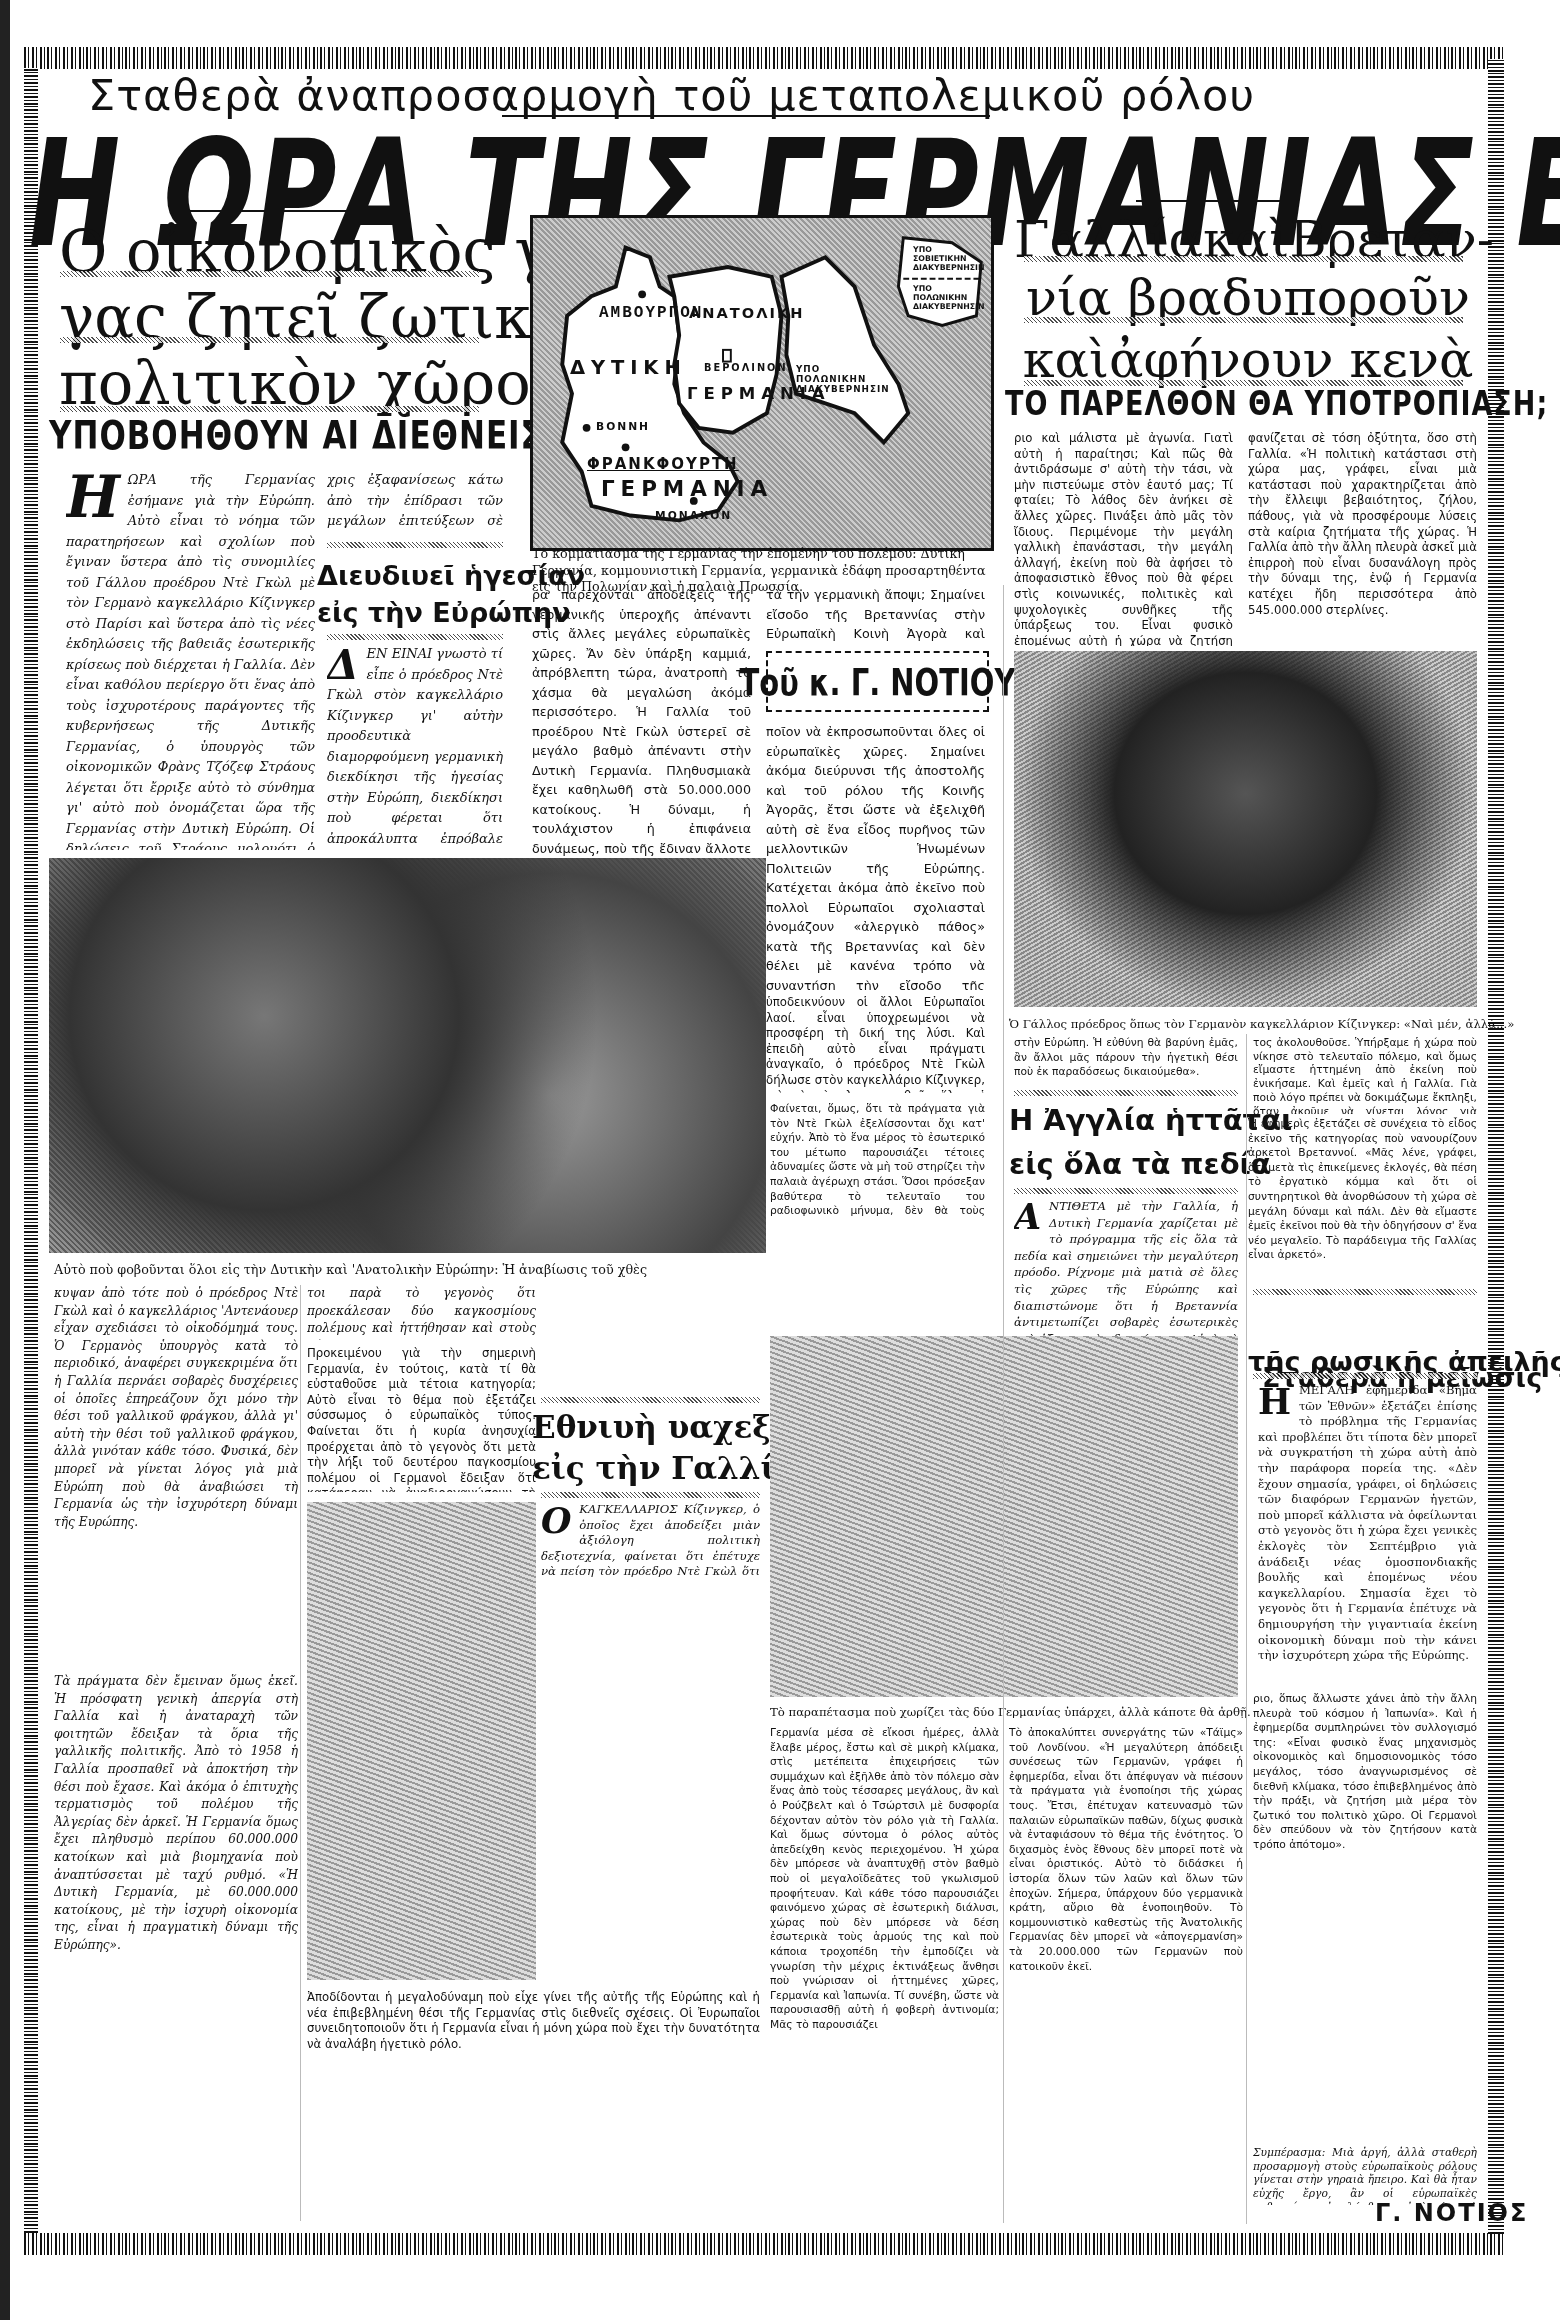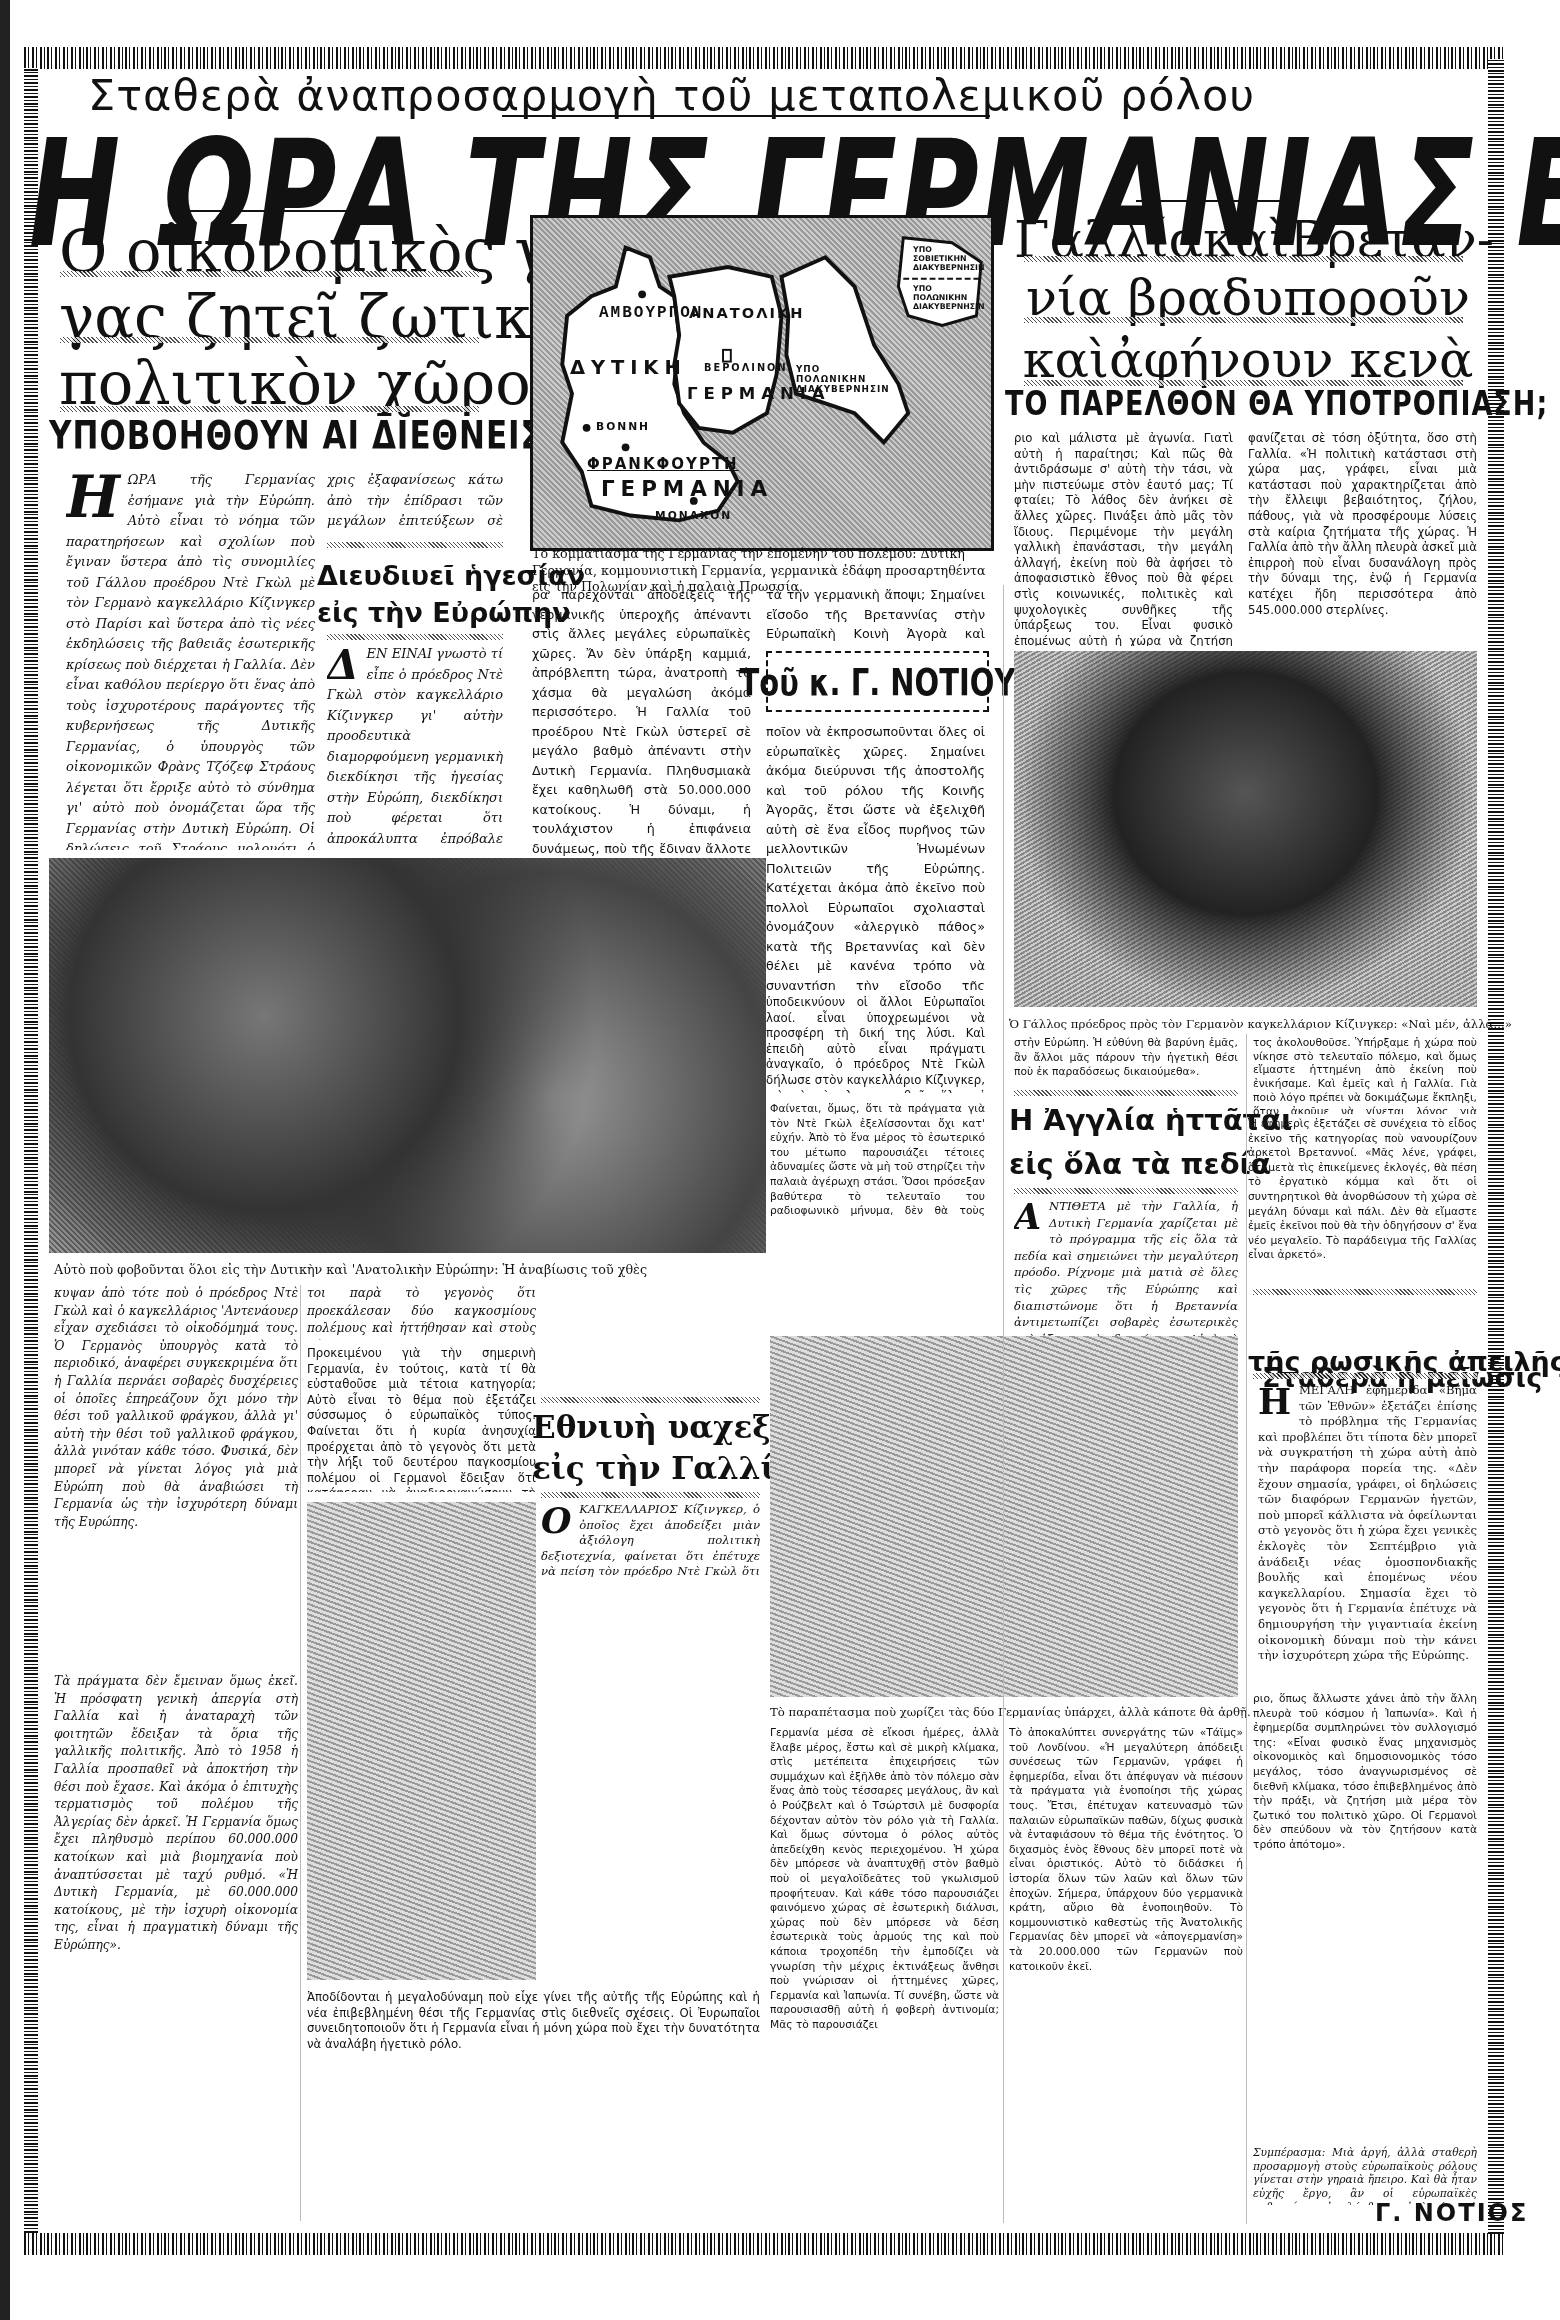--- a/index.html
+++ b/index.html
@@ -114,21 +114,21 @@
 <div class="abs big-head" style="left:1014px;top:263px;width:468px;font-size:51px;">νία βραδυποροῦν</div>
 <div class="abs wavy" style="left:1024px;top:317px;width:439px;"></div>
 <div class="abs big-head" style="left:1014px;top:325px;width:468px;font-size:51px;">καὶἀφήνουν κενὰ</div>
 <div class="abs wavy" style="left:1024px;top:380px;width:439px;"></div>
 <div class="abs sub-head" style="left:1005px;top:388px;width:478px;font-size:27px;">ΤΟ ΠΑΡΕΛΘΟΝ ΘΑ ΥΠΟΤΡΟΠΙΑΣΗ;</div>
 
 <div class="abs body-rg" style="left:1014px;top:431px;width:219px;height:215px;font-size:11.7px;line-height:15.6px;">ριο καὶ μάλιστα μὲ ἀγωνία. Γιατὶ αὐτὴ ἡ παραίτησι; Καὶ πῶς θὰ ἀντιδράσωμε σ' αὐτὴ τὴν τάσι, νὰ μὴν πιστεύωμε στὸν ἑαυτό μας; Τί φταίει; Τὸ λάθος δὲν ἀνήκει σὲ ἄλλες χῶρες. Πινάξει ἀπὸ μᾶς τὸν ἴδιους. Περιμένομε τὴν μεγάλη γαλλικὴ ἐπανάστασι, τὴν μεγάλη ἀλλαγή, ἐκείνη ποὺ θὰ ἀφήσει τὸ ἀποφασιστικὸ ἔθνος ποὺ θὰ φέρει στὶς κοινωνικές, πολιτικὲς καὶ ψυχολογικὲς συνθῆκες τῆς ὑπάρξεως του. Εἶναι φυσικὸ ἐπομένως αὐτὴ ἡ χώρα νὰ ζητήση καὶ νὰ ἐπιδιώξη αὐτὸ ποὺ εἶναι τὰ δικαιώματά της.</div>
 <div class="abs body-rg" style="left:1248px;top:431px;width:229px;height:215px;font-size:11.7px;line-height:15.6px;">φανίζεται σὲ τόση ὀξύτητα, ὅσο στὴ Γαλλία. «Ἡ πολιτικὴ κατάστασι στὴ χώρα μας, γράφει, εἶναι μιὰ κατάστασι ποὺ χαρακτηρίζεται ἀπὸ τὴν ἔλλειψι βεβαιότητος, ζήλου, πάθους, γιὰ νὰ προσφέρουμε λύσεις στὰ καίρια ζητήματα τῆς χώρας. Ἡ Γαλλία ἀπὸ τὴν ἄλλη πλευρὰ ἀσκεῖ μιὰ ἐπιρροὴ ποὺ εἶναι δυσανάλογη πρὸς τὴν δύναμι της, ἐνῷ ἡ Γερμανία κατέχει ἤδη περισσότερα ἀπὸ 545.000.000 στερλίνες.</div>
 
 <div class="abs photo2" style="left:1014px;top:651px;width:463px;height:356px;"></div>
-<div class="abs caption" style="left:1009px;top:1014px;width:468px;font-size:11.7px;white-space:nowrap;">Ὁ Γάλλος πρόεδρος πρὸς τὸν Γερμανὸν καγκελλάριον Κίζινγκερ: «Ναὶ μέν, ἀλλά...»</div>
+<div class="abs caption" style="left:1009px;top:1014px;width:468px;font-size:11.7px;white-space:nowrap;">Ὁ Γάλλος πρόεδρος ὅπως τὸν Γερμανὸν καγκελλάριον Κίζινγκερ: «Ναὶ μέν, ἀλλά...»</div>
 
 <div class="abs body-rg" style="left:1014px;top:1036px;width:224px;height:59px;font-size:10.7px;line-height:14.6px;">στὴν Εὐρώπη. Ἡ εὐθύνη θὰ βαρύνη ἐμᾶς, ἂν ἄλλοι μᾶς πάρουν τὴν ἡγετικὴ θέσι ποὺ ἐκ παραδόσεως δικαιούμεθα».</div>
 <div class="abs wavy" style="left:1014px;top:1090px;width:224px;"></div>
 <div class="abs sec-head" style="left:1009px;top:1097px;width:234px;font-size:29px;">Η Ἀγγλία ἡττᾶται</div>
 <div class="abs sec-head" style="left:1009px;top:1141px;width:234px;font-size:29px;">εἰς ὅλα τὰ πεδία</div>
 <div class="abs wavy" style="left:1014px;top:1188px;width:224px;"></div>
 <div class="abs body-it" style="left:1014px;top:1198px;width:224px;height:171px;font-size:11.7px;line-height:16.6px;">
   <span class="dropcap" style="font-size:35px;line-height:33px;">Α</span>
   <span>ΝΤΙΘΕΤΑ μὲ τὴν Γαλλία, ἡ Δυτικὴ Γερμανία χαρίζεται μὲ τὸ πρόγραμμα τῆς εἰς ὅλα τὰ πεδία καὶ σημειώνει τὴν μεγαλύτερη πρόοδο. Ρίχνομε μιὰ ματιὰ σὲ ὅλες τὶς χῶρες τῆς Εὐρώπης καὶ διαπιστώνομε ὅτι ἡ Βρεταννία ἀντιμετωπίζει σοβαρὲς ἐσωτερικὲς καὶ ἐξωτερικὲς δυσχέρειες. Αὐτὸ τὸ τελευταῖο ἀποτέλεσμα μᾶς δείχνει ὅτι ἡ Ἀγγλία ἡττᾶται σὲ ὅλα τὰ πεδία.</span>
 </div>

